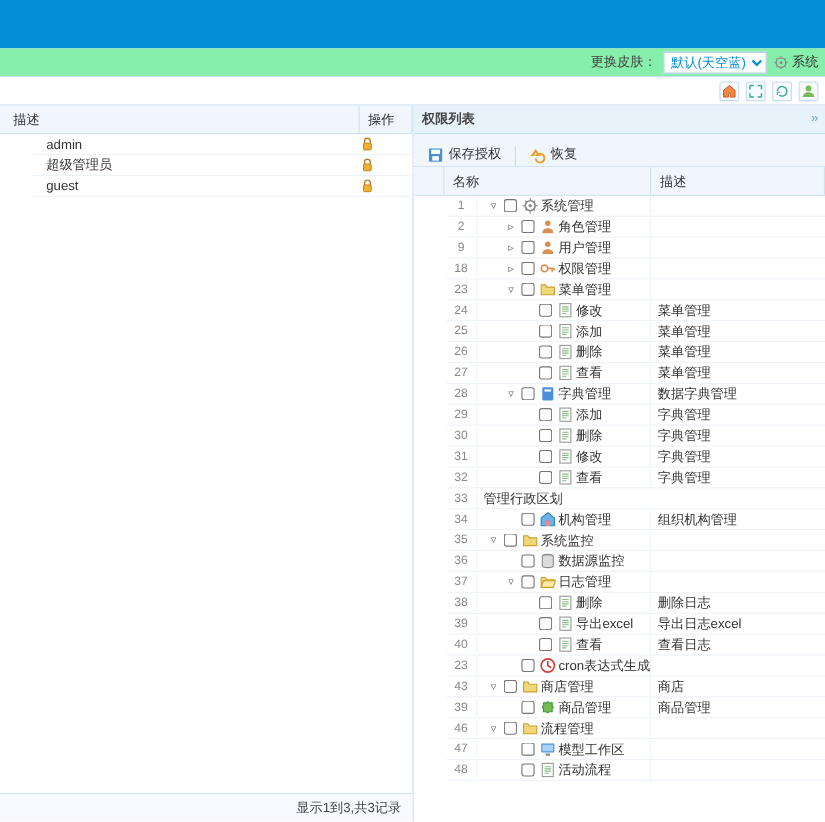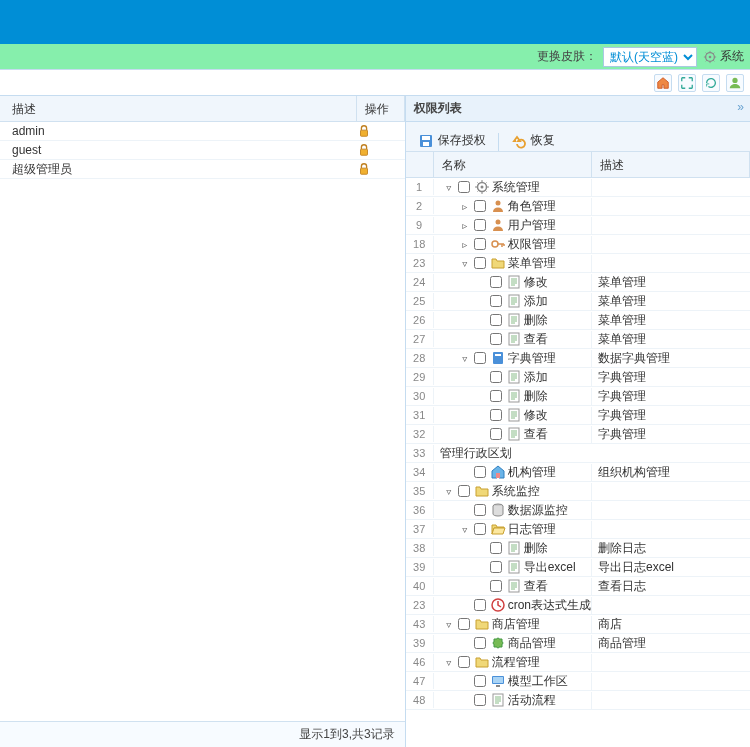--- a/index.html
+++ b/index.html
@@ -21,21 +21,21 @@
 .tbtn { display:flex; align-items:center; gap:4px; padding:2px 6px; cursor:pointer; color:#333; border-radius:2px; }
 .sep { width:1px; height:18px; background:#c5dcf0; margin:0 2px; }
 .grid-header { display:flex; height:26px; background:#f0f6fc; border-bottom:1px solid #d0e1f0; }
 .gh { padding:5px 8px; border-right:1px solid #d0e1f0; color:#333; }
 .left-panel .gh.c1 { flex:1; padding-left:12px; }
 .left-panel .gh.c2 { width:48px; }
 .right-panel .gh.c0 { width:28px; text-align:center; }
 .right-panel .gh.c1 { flex:1; }
 .right-panel .gh.c2 { width:158px; }
 .grid-body { flex:1; overflow:auto; overflow-x:hidden; }
-.row { display:flex; height:19px; border-bottom:1px solid #edf3f8; align-items:center; }
+.row { display:flex; height:19px; border-bottom:1px solid #edf3f8; align-items:center;margin-left:30px; }
 .left-panel .row { padding-left:12px; }
 .left-panel .row .c1 { flex:1; }
 .left-panel .row .c2 { width:48px; display:flex; align-items:center; }
 .right-panel .row .c0 { width:28px; text-align:center; color:#888; font-size:11px; border-right:1px solid #edf3f8; padding:2px 0; }
 .right-panel .row .c1 { flex:1; display:flex; align-items:center; padding-left:4px; gap:2px; border-right:1px solid #edf3f8; overflow:hidden; white-space:nowrap; }
 .right-panel .row .c2 { width:158px; padding-left:6px; overflow:hidden; white-space:nowrap; }
 .exp { width:10px; text-align:center; color:#666; font-size:10px; cursor:pointer; user-select:none; }
 .chk { width:12px; height:12px; margin:0 2px; flex-shrink:0; }
 .footer { height:26px; border-top:1px solid #d0e1f0; background:#f7fbff; display:flex; justify-content:flex-end; align-items:center; padding:0 10px; color:#444; }
 .ind0 { width:4px; } .ind1 { width:20px; } .ind2 { width:36px; }
@@ -97,30 +97,30 @@
         <div class="row">
           <span class="c1">admin</span>
           <span class="c2">
             <svg width="14" height="14" viewBox="0 0 16 16">
               <rect x="4" y="7" width="8" height="7" rx="1" fill="#f0b030" stroke="#c08020"></rect>
               <path d="M5 7V5a3 3 0 0 1 6 0v2" fill="none" stroke="#c08020" stroke-width="1.5"></path>
             </svg>
           </span>
         </div>
         <div class="row">
-          <span class="c1">guest</span>
+          <span class="c1">超级管理员</span>
           <span class="c2">
             <svg width="14" height="14" viewBox="0 0 16 16">
               <rect x="4" y="7" width="8" height="7" rx="1" fill="#f0b030" stroke="#c08020"></rect>
               <path d="M5 7V5a3 3 0 0 1 6 0v2" fill="none" stroke="#c08020" stroke-width="1.5"></path>
             </svg>
           </span>
         </div>
         <div class="row">
-          <span class="c1">超级管理员</span>
+          <span class="c1">guest</span>
           <span class="c2">
             <svg width="14" height="14" viewBox="0 0 16 16">
               <rect x="4" y="7" width="8" height="7" rx="1" fill="#f0b030" stroke="#c08020"></rect>
               <path d="M5 7V5a3 3 0 0 1 6 0v2" fill="none" stroke="#c08020" stroke-width="1.5"></path>
             </svg>
           </span>
         </div>
       </div>
     <div class="footer">
       <span>显示1到3,共3记录</span>

